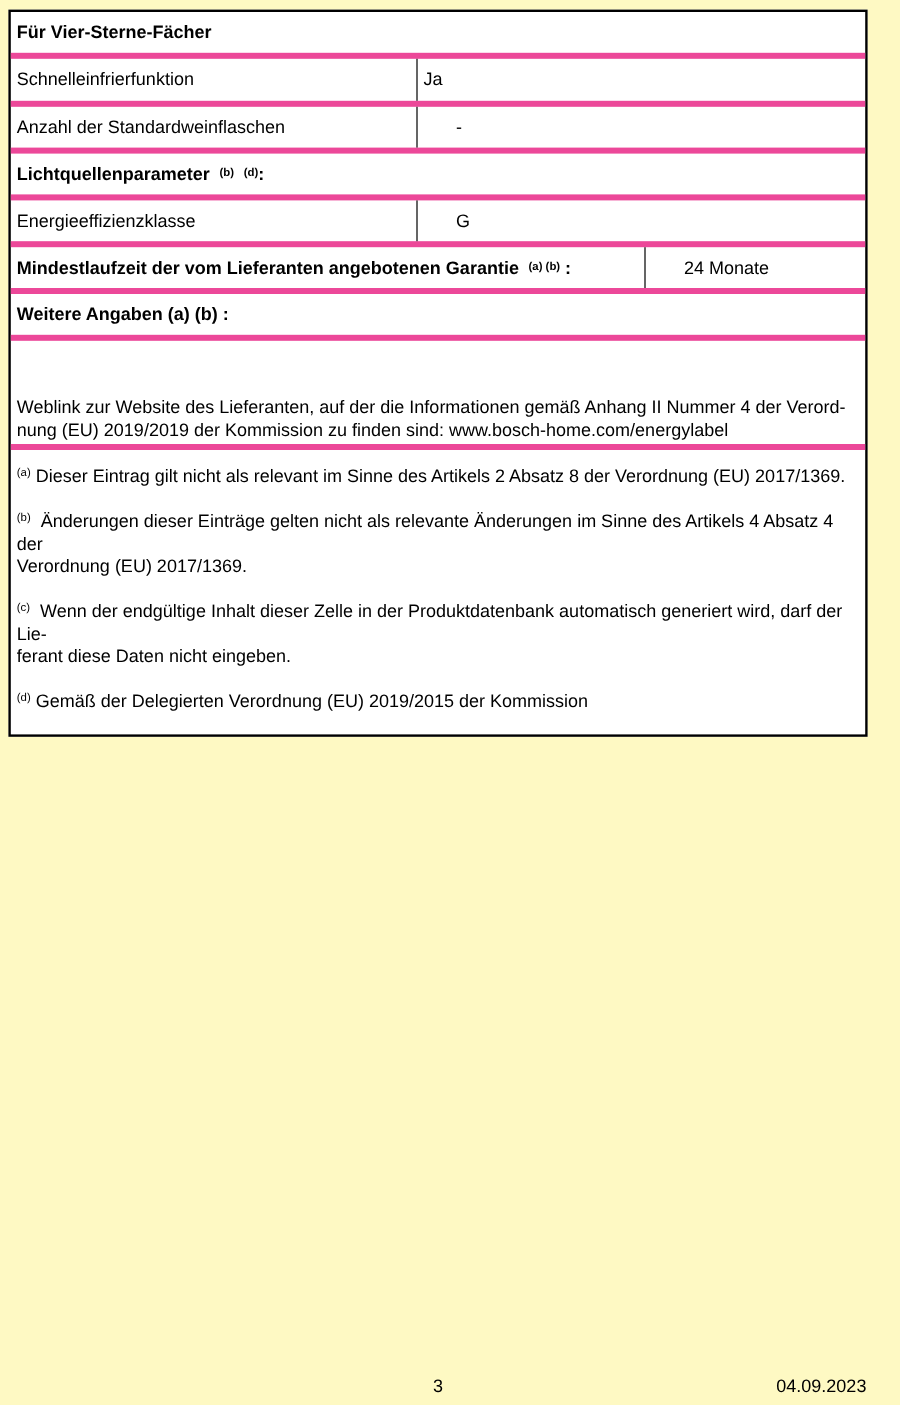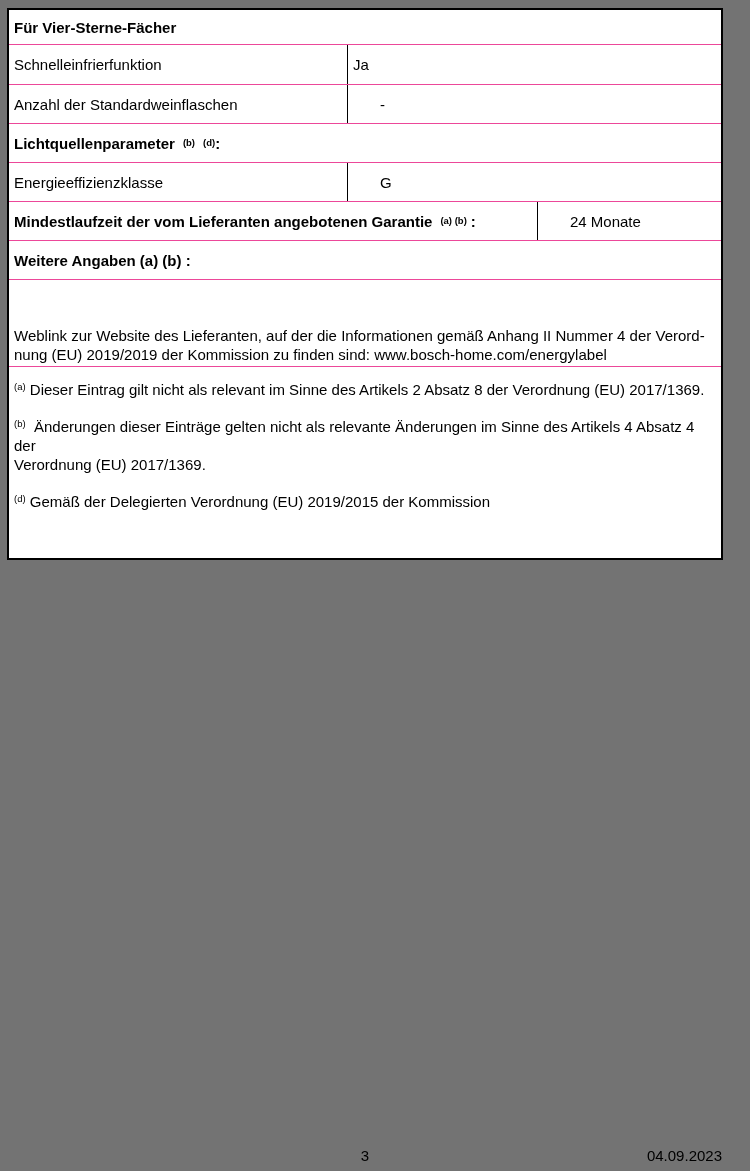--- a/index.html
+++ b/index.html
@@ -2,34 +2,34 @@
 <html><head>
 <meta charset="utf-8">
 <style>
   * { margin: 0; padding: 0; box-sizing: border-box; }
   html, body { background: #fff; }
   body { font-family: "Liberation Sans", sans-serif; color: #000; }
   .page {
     position: relative;
     width: 750px;
     height: 1171px;
-    background: #737373;
+    background: #fef9c3;
     overflow: hidden;
   }
   .spec-table {
     position: absolute;
     left: 7px;
     top: 8px;
     width: 716px;
     border: 2px solid #000;
     background: #fff;
   }
   .row {
     display: flex;
-    border-top: 1px solid #ec4899;
+    border-top: 5px solid #ec4899;
     align-items: stretch;
   }
   .row:first-child { border-top: none; }
   .cell {
     display: flex;
     align-items: center;
     padding: 2px 4px 2px 5px;
     font-size: 15px;
     line-height: 19px;
   }
@@ -142,20 +142,22 @@
         <span class="prewrap">Weblink zur Website des Lieferanten, auf der die Informationen gemäß Anhang II Nummer 4 der Verord-
 nung (EU) 2019/2019 der Kommission zu finden sind: www.bosch-home.com/energylabel</span>
       </div>
     </div>
 
     <div class="row h192">
       <div class="footnotes-cell" style="flex:1">
         <p><sup class="marker">(a)</sup> <span class="prewrap">Dieser Eintrag gilt nicht als relevant im Sinne des Artikels 2 Absatz 8 der Verordnung (EU) 2017/1369.</span></p>
         <p><sup class="marker">(b)</sup> <span class="prewrap"> Änderungen dieser Einträge gelten nicht als relevante Änderungen im Sinne des Artikels 4 Absatz 4 der
 Verordnung (EU) 2017/1369.</span></p>
+        <p><sup class="marker">(c)</sup> <span class="prewrap"> Wenn der endgültige Inhalt dieser Zelle in der Produktdatenbank automatisch generiert wird, darf der Lie-
+ferant diese Daten nicht eingeben.</span></p>
         <p><sup class="marker">(d)</sup> <span class="prewrap">Gemäß der Delegierten Verordnung (EU) 2019/2015 der Kommission</span></p>
       </div>
     </div>
 
   </div>
 
   <div class="page-footer">
     <span class="page-num">3</span>
     <span class="date">04.09.2023</span>
   </div>

